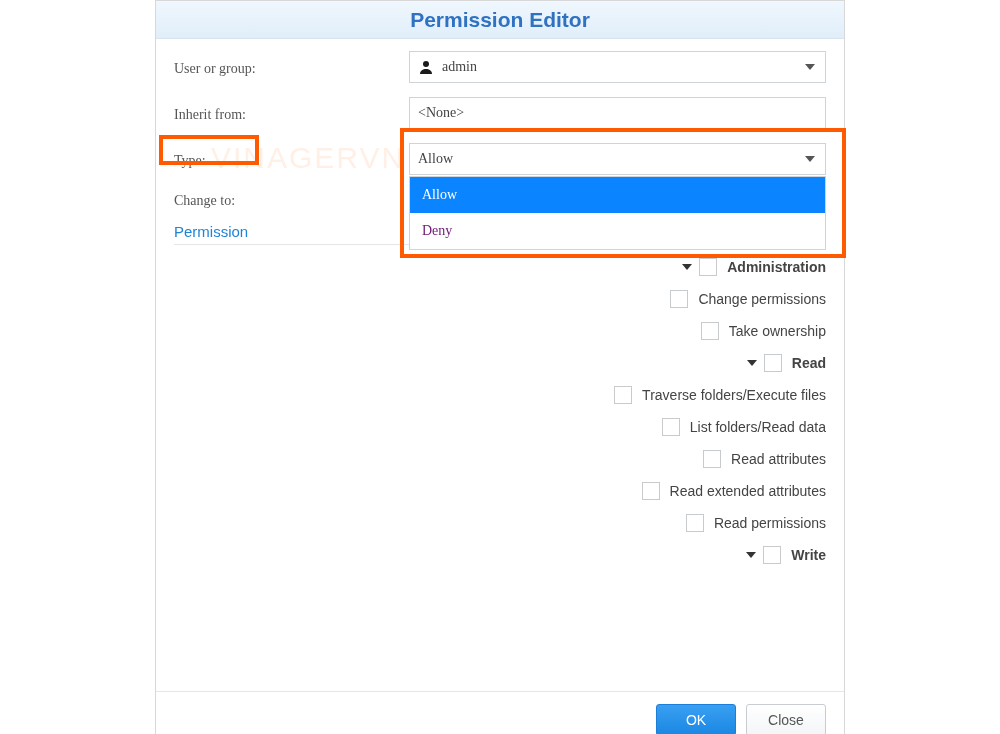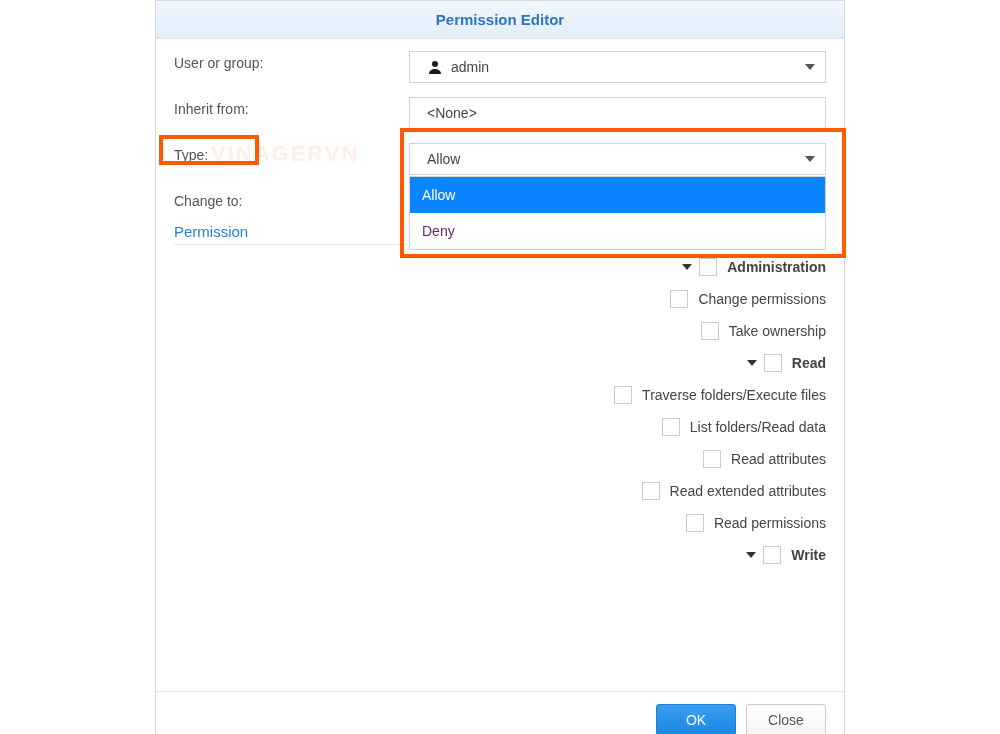--- a/index.html
+++ b/index.html
@@ -18,46 +18,48 @@
     position: relative;
   }
   .titlebar {
     height: 38px;
     background: linear-gradient(#f0f7fe, #e0eef9);
     display: flex;
     align-items: center;
     justify-content: center;
     color: #2f72c2;
     font-weight: bold;
-    font-size: 15px;
+    font-size: 21px;
     border-bottom: 1px solid #d8e4f0;
   }
   .content {
     padding: 12px 18px 10px 18px;
   }
   .row {
     display: flex;
+    align-items: center;
     margin-bottom: 14px;
+    font-family: Liberation Serif, serif;
   }
   .row-label {
     width: 235px;
     color: #555;
     font-size: 14px;
     padding-top: 4px;
   }
   .row-field {
     flex: 1;
     position: relative;
   }
   .select-box {
     display: flex;
     align-items: center;
     border: 1px solid #cfd4d9;
     height: 32px;
-    padding: 0 17px;
+    padding: 0 8px;
     background: #fff;
     color: #444;
     position: relative;
     cursor: pointer;
   }
   .select-box .icon {
     margin-right: 8px;
     display: inline-flex;
   }
   .select-box .caret {
@@ -165,22 +167,22 @@
   .btn.primary {
     background: linear-gradient(#39a0f2,#1a87e3);
     border: 1px solid #1d7ed8;
     color: #fff;
   }
   .watermark {
     position: absolute;
     top: 140px;
     left: 55px;
     color: rgba(255,95,0,0.10);
-    font-size: 22px;
-    font-weight: bold;
+    font-size: 30px;
+    font-weight: normal;
     letter-spacing: 2px;
     pointer-events: none;
     z-index: 1;
   }
   svg { display: block; }
 </style>
 </head>
 <body>
 
 <div class="dialog">

